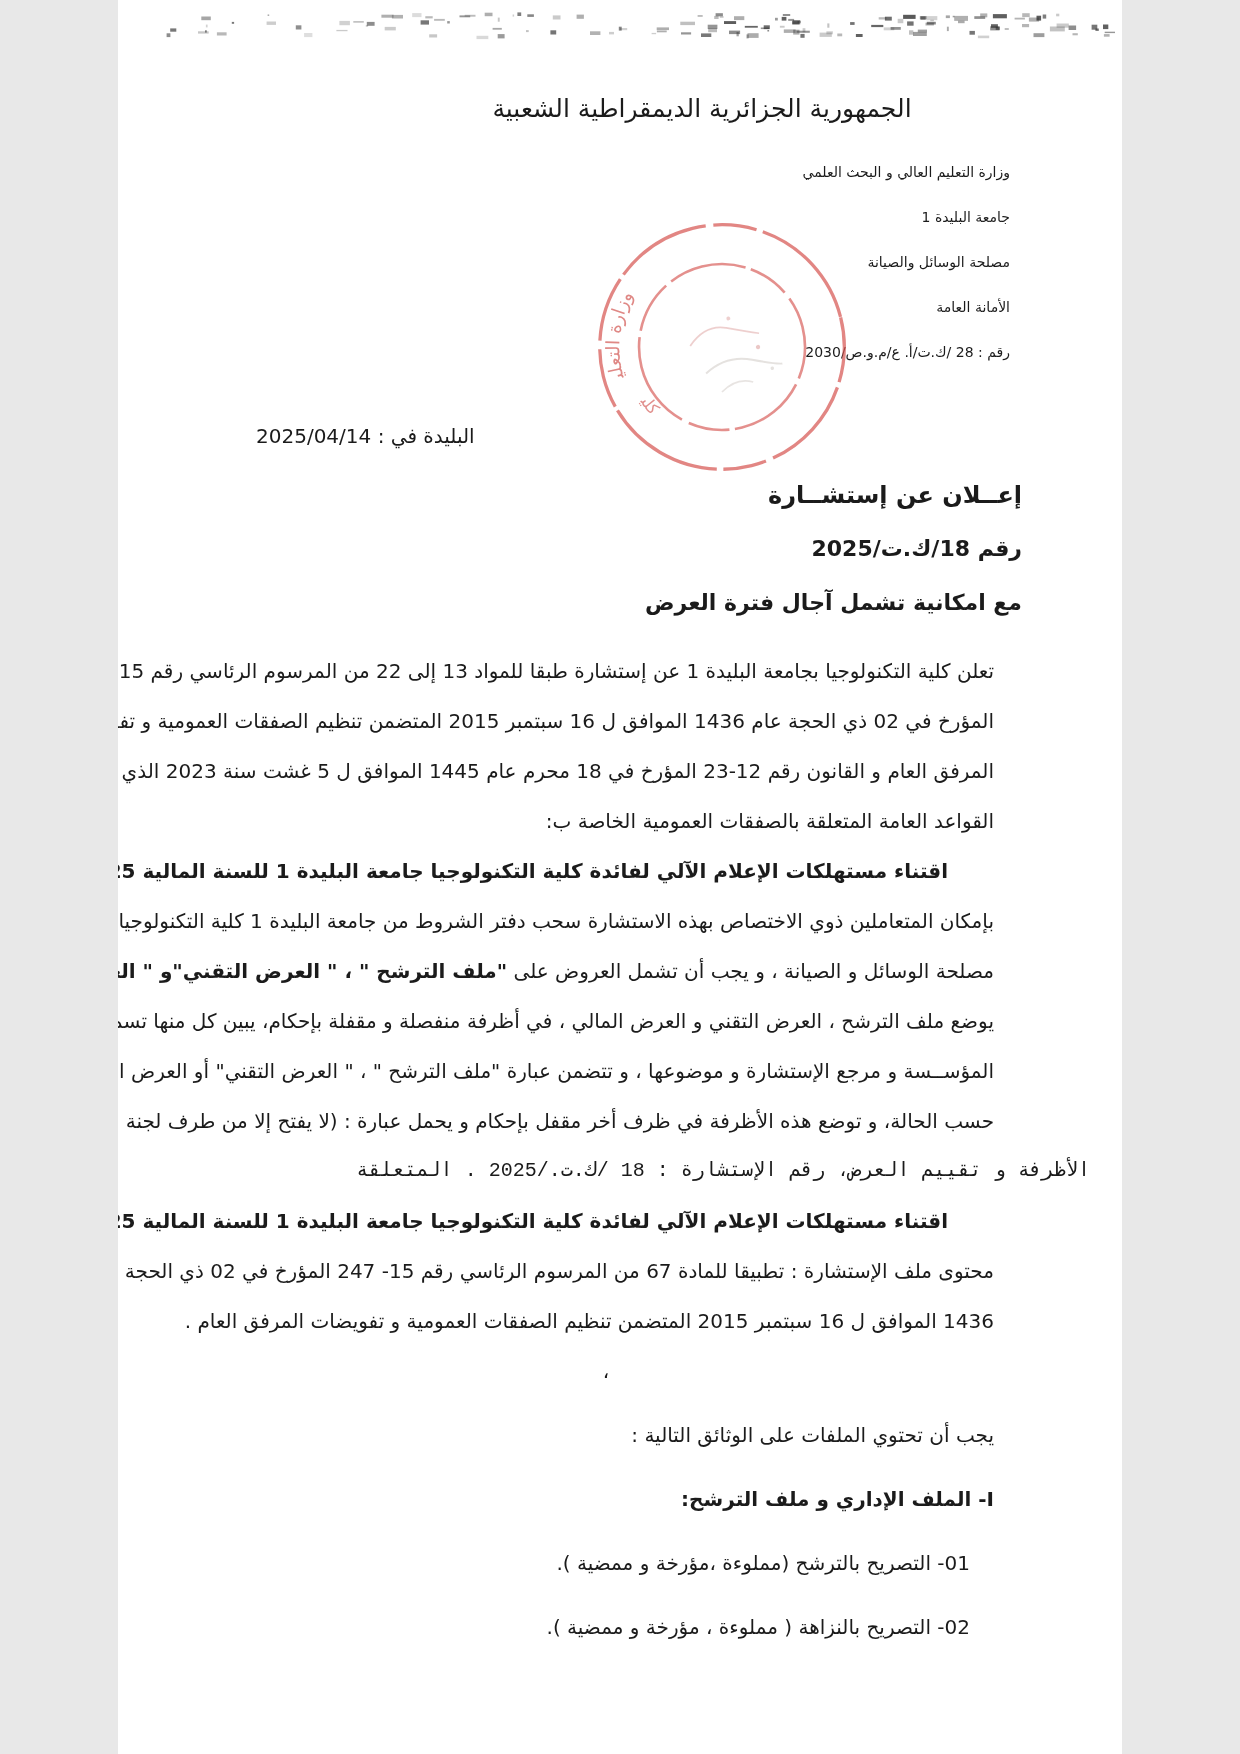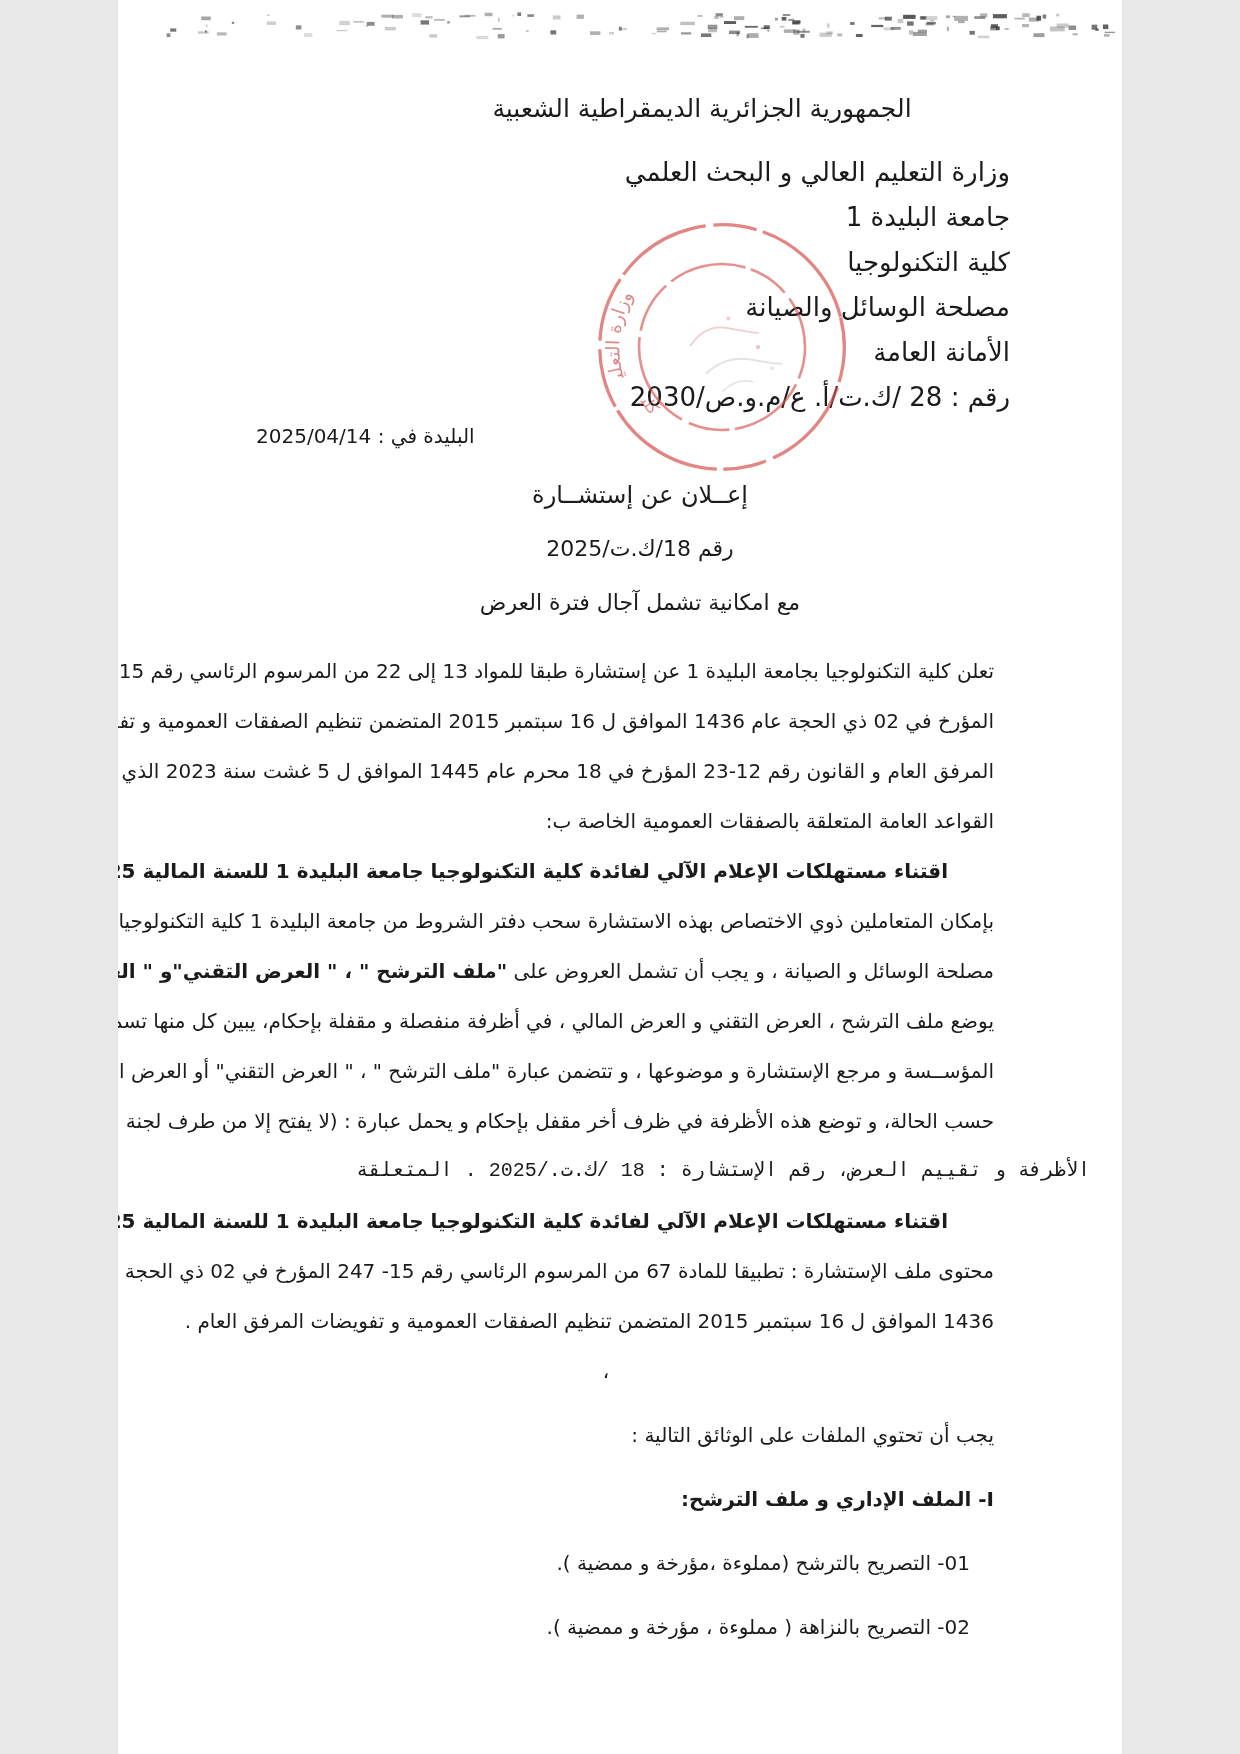--- a/index.html
+++ b/index.html
@@ -6,28 +6,28 @@
   .page{
     position:relative;width:1004px;height:1754px;margin:0 auto;
     background:#ffffff;overflow:hidden;direction:rtl;
     font-family:"DejaVu Sans","Liberation Sans",sans-serif;color:#1b1b1b;
   }
   
   #noise{position:absolute;top:0;left:0;}
   
   .doc-title{position:absolute;top:94px;left:0;width:1168px;text-align:center;font-size:25px;}
   
-  .hdr{position:absolute;top:150px;right:112px;text-align:right;font-size:26px;line-height:45px;}
+  .hdr{position:absolute;top:150px;right:112px;text-align:right;font-size:14px;line-height:45px;}
   .hdr div{white-space:nowrap;}
   
   .stamp{position:absolute;left:473px;top:214px;width:262px;height:266px;}
   
   .dateline{position:absolute;top:424px;left:138px;font-size:20px;white-space:nowrap;}
   
-  .ann{position:absolute;top:468px;right:120px;left:120px;text-align:center;font-weight:normal;transform:translateX(20px);}
+  .ann{position:absolute;top:468px;right:120px;left:120px;text-align:right;font-weight:bold;transform:translateX(20px);}
   .ann .a1{font-size:24px;line-height:54px;}
   .ann .a2,.ann .a3{font-size:22px;line-height:54px;}
   
   .body{position:absolute;top:646px;right:128px;left:120px;font-size:20px;}
   .bl{line-height:50px;white-space:nowrap;}
   .jfull{text-align:justify;text-align-last:justify;}
   .bold{font-weight:bold;}
   .ind{padding-right:46px;}
   .ind2{padding-right:24px;text-align:right;}
   .cshift{text-align:right;transform:translateX(96px);font-family:Liberation Mono, monospace;}
@@ -205,21 +205,20 @@
       <rect x="583.0" y="33.4" width="10.3" height="3.6" fill="#2f2f2f" opacity="0.65"></rect>
       <rect x="589.7" y="24.7" width="9.7" height="4.3" fill="#2f2f2f" opacity="0.51"></rect>
       <rect x="1018.1" y="28.3" width="12.1" height="4.1" fill="#2f2f2f" opacity="0.40"></rect>
     </svg>
 
   <div class="doc-title">الجمهورية الجزائرية الديمقراطية الشعبية</div>
 
   <div class="hdr">
     <div>وزارة التعليم العالي و البحث العلمي</div>
     <div>جامعة البليدة 1</div>
-    <div>كلية التكنولوجيا</div>
     <div>مصلحة الوسائل والصيانة</div>
     <div>الأمانة العامة</div>
     <div>رقم : 28  /ك.ت/أ. ع/م.و.ص/2030</div>
   </div>
 
   <svg class="stamp" viewBox="0 0 240 240">
     <g transform="rotate(-14 120 120)" opacity="0.82">
       <circle cx="120" cy="120" r="112" fill="none" stroke="#d5514d" stroke-width="3" stroke-dasharray="60 5 90 7 40 6 110 4 55 8" opacity="0.85"></circle>
       <circle cx="120" cy="120" r="76" fill="none" stroke="#d5514d" stroke-width="2.4" stroke-dasharray="48 6 72 5 38 7 90 6" opacity="0.78"></circle>
       <path id="stArcTop" d="M 26.4,128.2 A 94,94 0 1 1 213.6,128.2" fill="none"></path>

